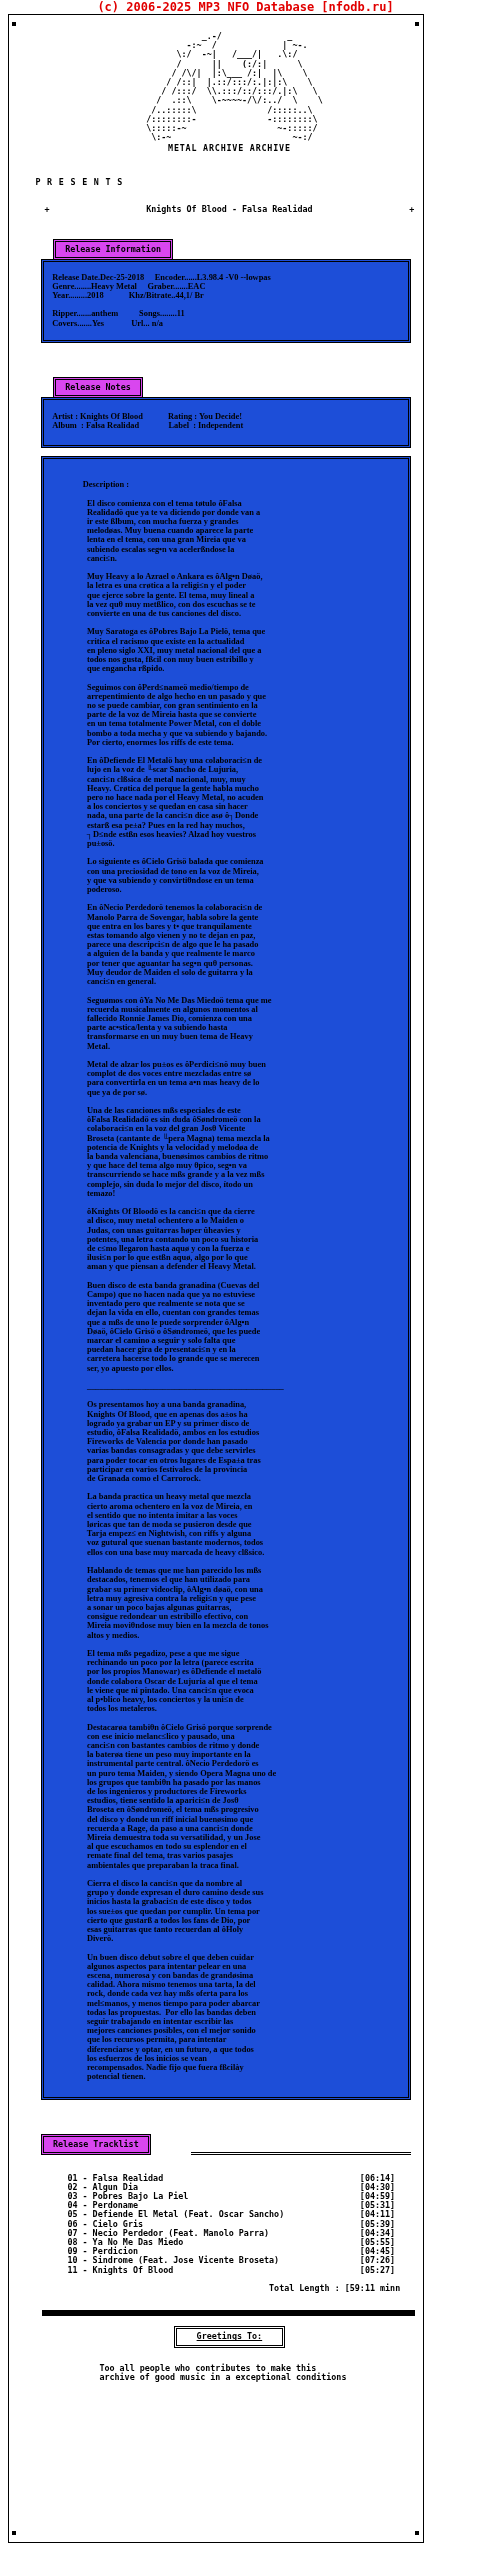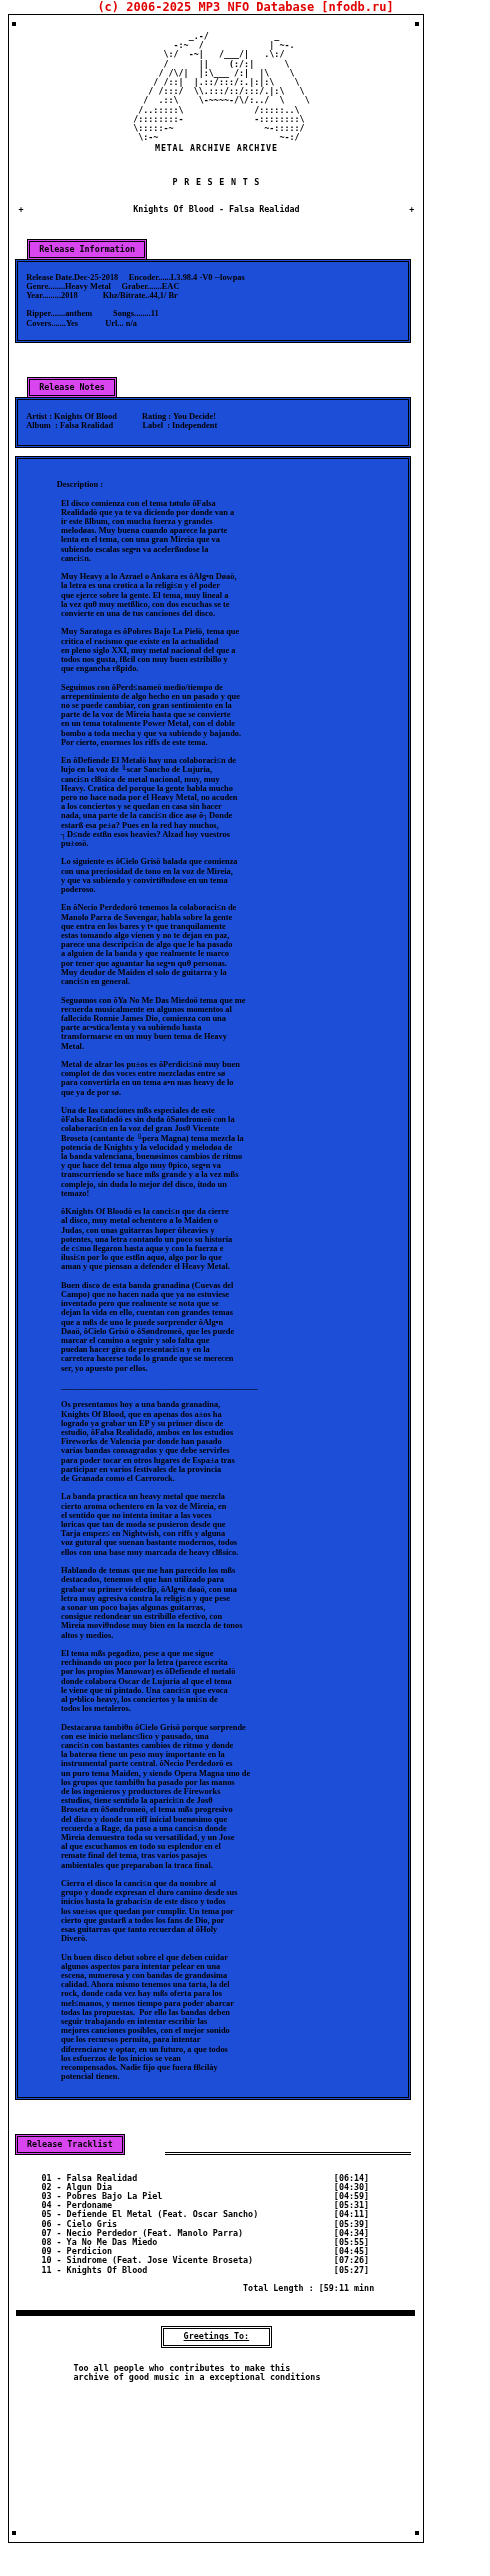--- a/index.html
+++ b/index.html
@@ -7,29 +7,29 @@
     width:491px;height:2576px;position:relative;
     font-family:"DejaVu Sans Mono","Liberation Mono",monospace;
     font-weight:bold;color:#000;font-size:8.4px;line-height:9.2px;
   }
   pre{margin:0;font:inherit;white-space:pre;}
   .copyright{
     text-align:center;color:#e10000;font-size:12px;line-height:10.7px;padding-top:1.5px;
   }
   .outer-box{
     position:absolute;left:8.4px;top:14px;width:416px;height:2529px;
-    border:1.5px solid #000;box-sizing:border-box;overflow:hidden;
+    border:1.5px solid #000;box-sizing:border-box;overflow:hidden;padding-left:26px;
   }
   .sq{position:absolute;width:3.8px;height:3.8px;background:#000;}
   .sq.tl{left:3.1px;top:7px;} .sq.tr{right:4.6px;top:7px;}
   .sq.bl{left:3.1px;bottom:7px;} .sq.br{right:4.6px;bottom:7px;}
   .art-wrap{margin-top:17px;text-align:center;}
   .art-wrap pre{display:inline-block;text-align:left;}
   .logo-caption{text-align:center;margin-top:1.5px;letter-spacing:0.8px;}
-  .presents{text-align:center;margin-top:24.5px;letter-spacing:0.8px;}
+  .presents{text-align:left;margin-top:24.5px;letter-spacing:0.8px;}
   .title-row{display:flex;margin-top:18.4px;padding:0 9.2px;align-items:center;}
   .title-row .plus{width:15.3px;}
   .title-row .plus.r{text-align:right;}
   .title-row .ttl{flex:1;text-align:center;}
   .tab{
     display:inline-block;border:3.1px double #000;background:#d946ef;
     padding:3.1px 9.2px;margin-left:17.6px;position:relative;z-index:2;
   }
   .dbox{
     border:3.1px double #000;margin:-1.5px 12.3px 0 5.4px;background:#1d4ed8;position:relative;z-index:1;font-family:Liberation Serif, serif;

